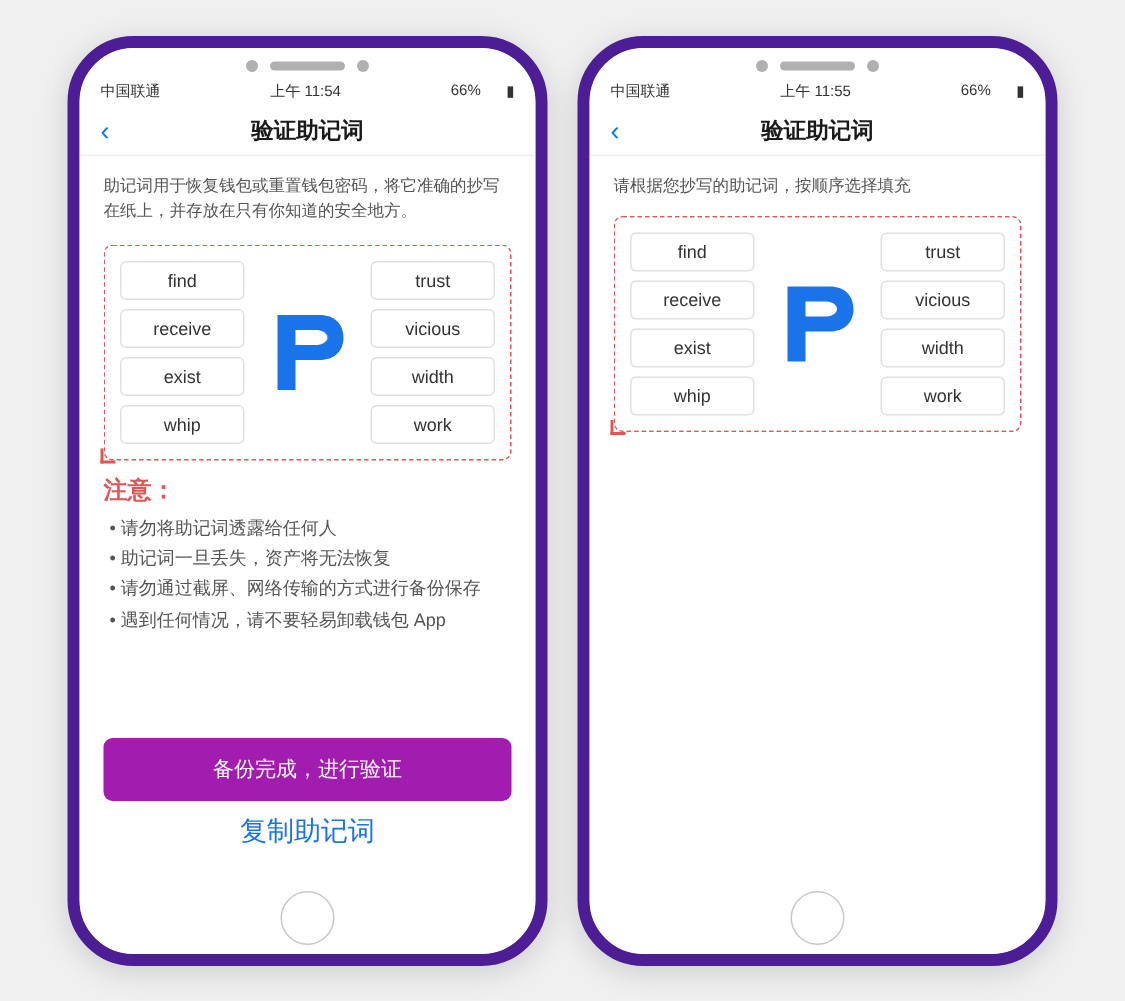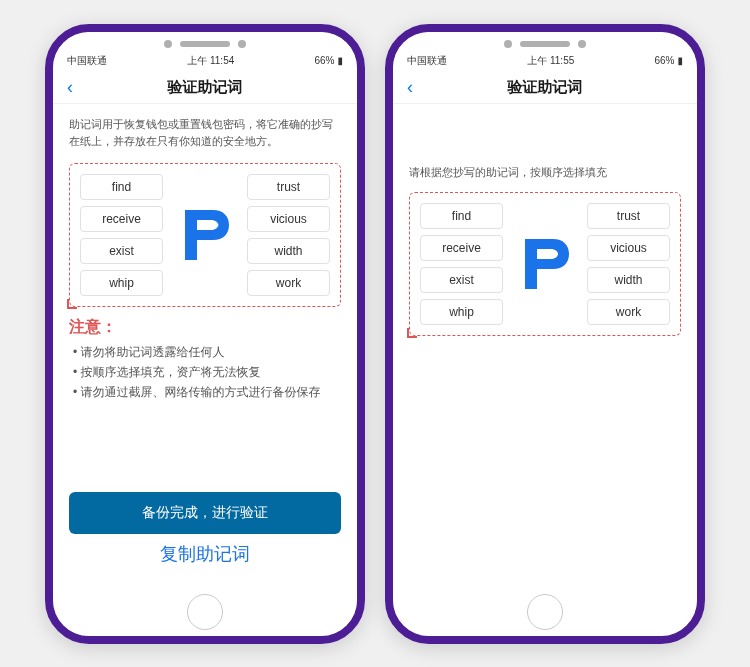--- a/index.html
+++ b/index.html
@@ -91,21 +91,21 @@
       align-items: center;
       padding: 2px 14px 4px;
       font-size: 10px;
       color: #333;
     }
     .status-left { font-weight: 500; }
     .status-center { font-weight: 400; }
     .status-right {
       display: flex;
       align-items: center;
-      gap: 3px;
+      gap: 17px;
       font-size: 10px;
       text-align: center;
     }
 
     
     .nav-bar {
       display: flex;
       align-items: center;
       justify-content: center;
       padding: 6px 14px;
@@ -196,21 +196,21 @@
       margin-bottom: 4px;
     }
     .warning-item {
       font-size: 12px;
       color: #555;
       line-height: 1.7;
       padding-left: 4px;
     }
 
     .btn-primary {
-      background: #0369a1;
+      background: #a21caf;
       color: #fff;
       border: none;
       border-radius: 6px;
       padding: 12px;
       font-size: 14px;
       font-weight: 500;
       width: 100%;
       cursor: pointer;
       text-align: center;
       margin-top: auto;
@@ -238,21 +238,20 @@
       border-radius: 50%;
       border: 1.5px solid #c8c8c8;
     }
 
     
     .verify-desc {
       font-size: 11px;
       color: #555;
       line-height: 1.5;
       margin-bottom: 12px;
-      margin-top: 48px;
     }
 
     .verify-word-cell {
       background: #fff;
       border: 1px solid #e0e0e0;
       border-radius: 4px;
       padding: 5px 8px;
       font-size: 12px;
       color: #333;
       text-align: center;
@@ -313,22 +312,23 @@
 
             <div class="word-cell">whip</div>
             <div class="word-cell">work</div>
           </div>
           <div class="corner-mark bl"></div>
         </div>
 
         <div class="warning-section">
           <div class="warning-title">注意：</div>
           <div class="warning-item">• 请勿将助记词透露给任何人</div>
-          <div class="warning-item">• 按顺序选择填充，资产将无法恢复</div>
+          <div class="warning-item">• 助记词一旦丢失，资产将无法恢复</div>
           <div class="warning-item">• 请勿通过截屏、网络传输的方式进行备份保存</div>
+          <div class="warning-item">• 遇到任何情况，请不要轻易卸载钱包 App</div>
         </div>
 
         <div style="flex:1;"></div>
 
         <button class="btn-primary">备份完成，进行验证</button>
         <div class="btn-link">复制助记词</div>
       </div>
 
       <div class="home-indicator">
         <div class="home-circle"></div>

